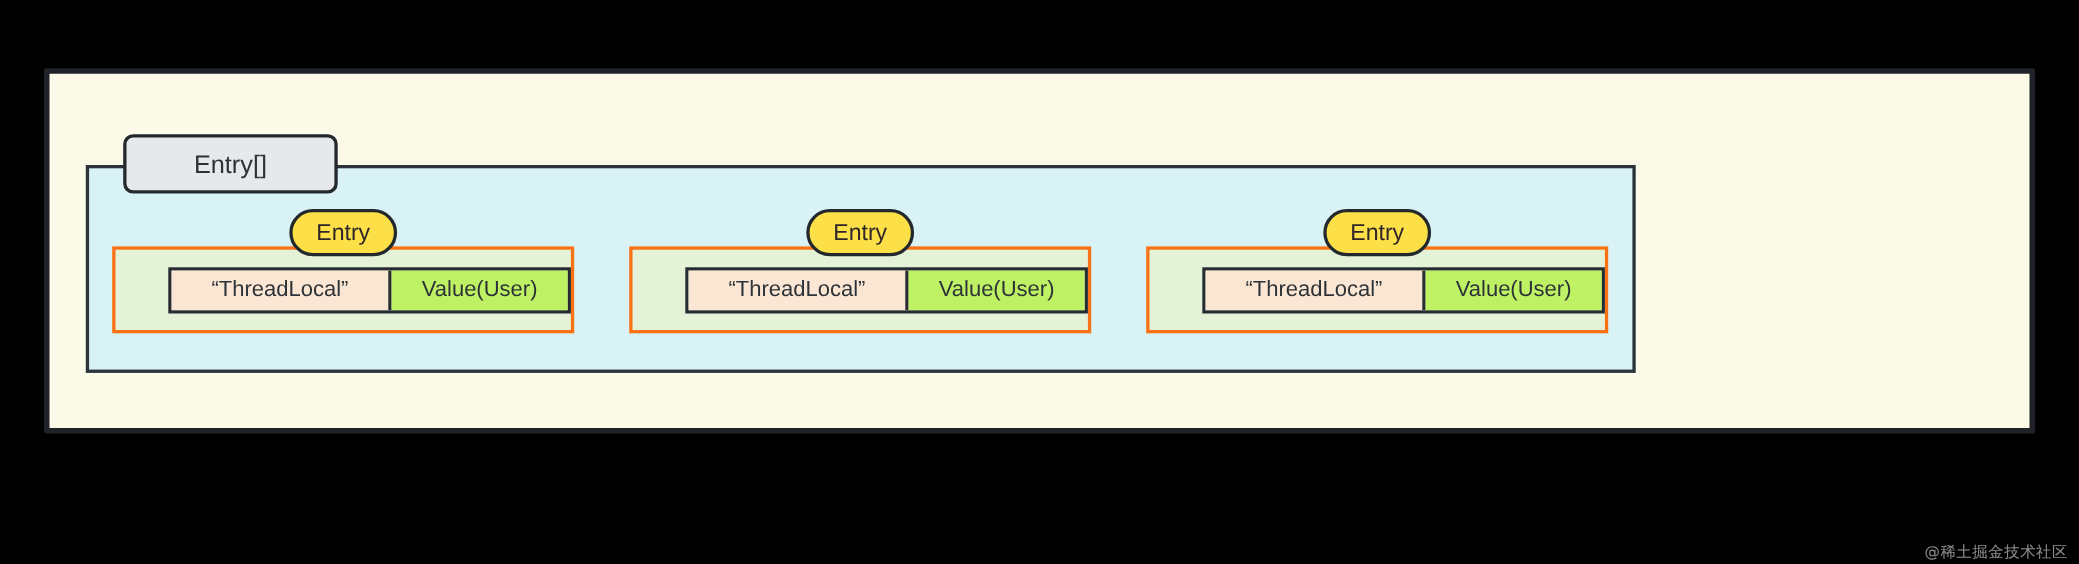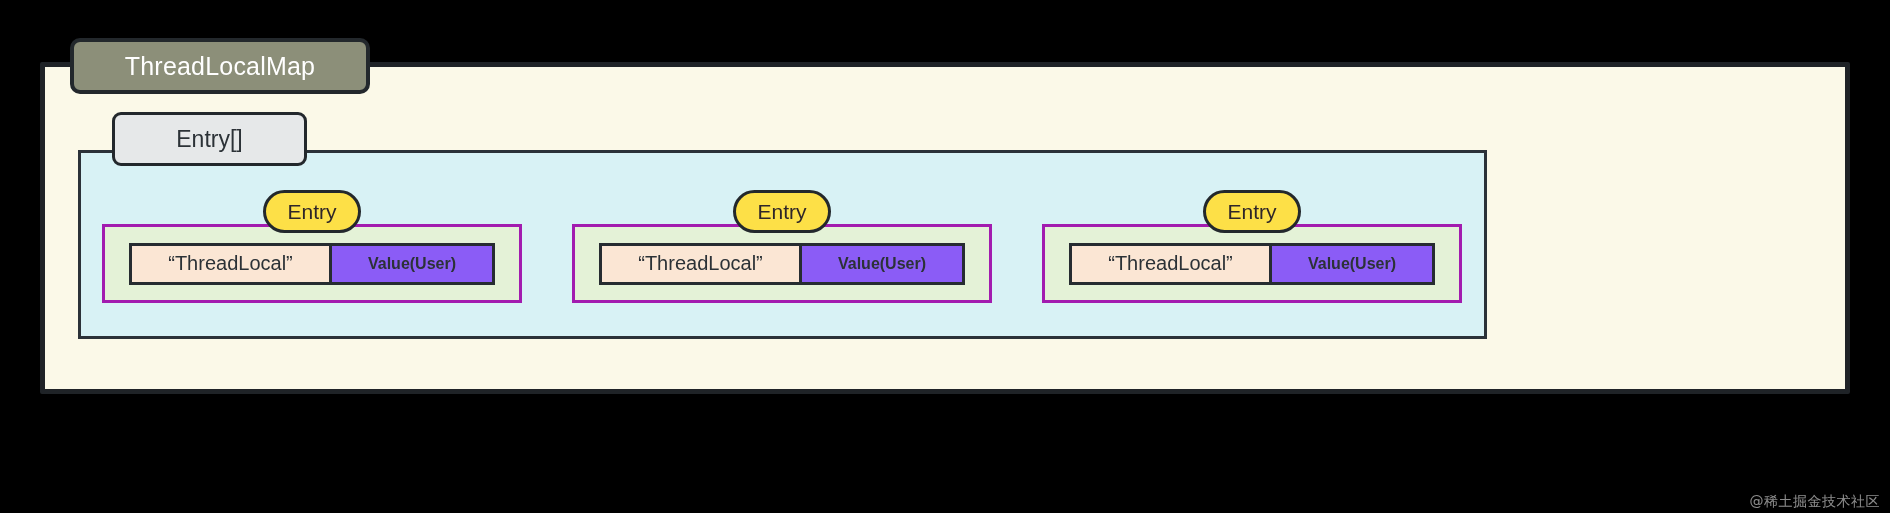--- a/index.html
+++ b/index.html
@@ -65,21 +65,21 @@
     background: #d8f2f5;
     border: 3px solid #2b3238;
     box-sizing: border-box;
     z-index: 2;
   }
 
   
   .array-label {
     position: absolute;
     left: 112px;
-    top: 112px;
+    top: 122px;
     width: 195px;
     height: 54px;
     background: #e6e8e9;
     border: 3px solid #23282c;
     border-radius: 9px;
     box-sizing: border-box;
     display: flex;
     align-items: center;
     justify-content: center;
     color: #2c3237;
@@ -105,25 +105,25 @@
     height: 79px;
   }
 
   .entry-body {
     position: absolute;
     left: 0;
     top: 0;
     width: 420px;
     height: 79px;
     background: #e4f2d7;
-    border: 3px solid #a21caf;
-    box-sizing: border-box;
-    display: flex;
-    align-items: center;
-    justify-content: center;
+    border: 3px solid #f97316;
+    box-sizing: border-box;
+    display: flex;
+    align-items: center;
+    justify-content: flex-end;
   }
 
   .entry-pill {
     position: absolute;
     left: 50%;
     transform: translateX(-50%);
     top: -34px;
     width: 98px;
     height: 43px;
     background: #fde047;
@@ -155,28 +155,27 @@
     align-items: center;
     justify-content: center;
     color: #2c3237;
     font-size: 20px;
     border-right: 3px solid #262c31;
     box-sizing: border-box;
   }
 
   .kv-val {
     flex: 1 1 auto;
-    background: #8b5cf6;
+    background: #bef264;
     display: flex;
     align-items: center;
     justify-content: center;
     color: #2c3237;
-    font-size: 16px;
-    box-sizing: border-box;
-    font-weight: bold;
+    font-size: 20px;
+    box-sizing: border-box;
   }
 
   
   .watermark {
     position: absolute;
     right: 10px;
     bottom: 2px;
     color: rgba(255,255,255,0.55);
     font-size: 14px;
     letter-spacing: 0.5px;
@@ -185,21 +184,20 @@
     white-space: nowrap;
   }
 </style>
 </head>
 <body>
 
 <div id="canvas">
 
   <div class="outer-box"></div>
 
-  <div class="title-pill">ThreadLocalMap</div>
 
   <div class="array-box"></div>
 
   <div class="array-label">Entry[]</div>
 
   <div class="entries-row">
 
     <div class="entry-group">
       <div class="entry-body">
         <div class="kv-row">

